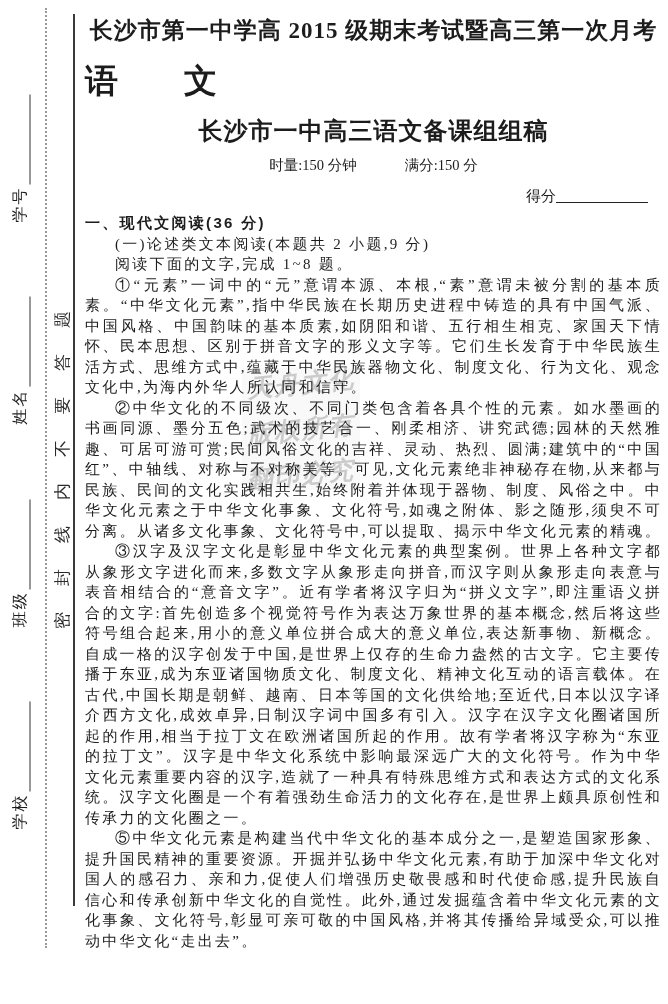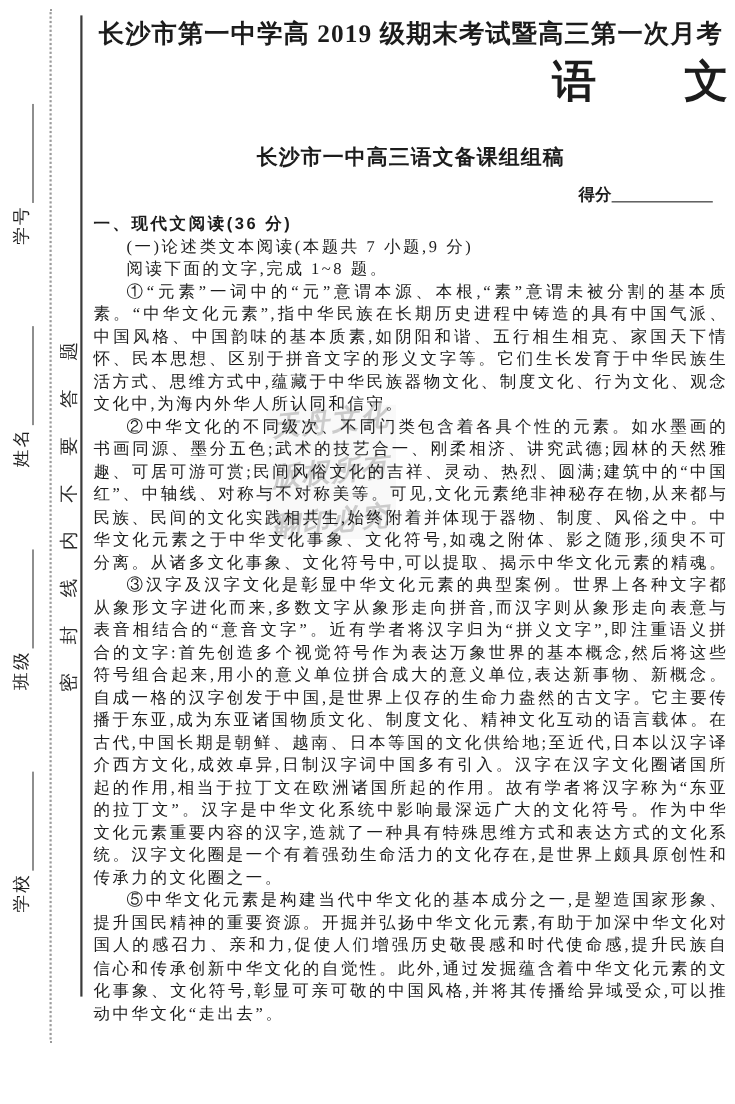--- a/index.html
+++ b/index.html
@@ -48,32 +48,32 @@
   }
 
   
   .content { position:absolute; left:85px; top:0; width:577px; z-index:2; }
 
   .exam-title {
     margin-top:15px; text-align:center; font-size:23px; font-weight:bold;
     letter-spacing:1px; font-family:"Liberation Serif","DejaVu Serif",serif;
   }
   .subject-title {
-    text-align:right; font-size:40px; font-weight:bold;
+    margin-top:13px; text-align:left; font-size:33px; font-weight:bold;
     font-family:"Liberation Sans","DejaVu Sans",sans-serif;
   }
   .prepared-by {
-    margin-top:29px; text-align:center; font-size:19px; font-weight:bold;
+    margin-top:11px; text-align:center; font-size:24px; font-weight:bold;
     letter-spacing:1px; font-family:"Liberation Sans","DejaVu Sans",sans-serif;
   }
   .meta-line { margin-top:9px; text-align:center; font-size:14.5px; }
   .meta-gap { display:inline-block; width:48px; }
   .score-line {
     margin-top:11px; text-align:right; padding-right:14px; height:22px;
-    font-size:15px; font-weight:bold;
+    font-size:15px; font-weight:normal;
     font-family:"Liberation Sans","DejaVu Sans",sans-serif;
   }
   .score-blank {
     display:inline-block; width:92px; height:16px;
     border-bottom:1.5px solid #222; vertical-align:-2px;
   }
 
   .body-text {
     margin-top:5px; font-size:15px; line-height:20.5px; letter-spacing:2.3px;
     text-align:justify;
@@ -118,32 +118,35 @@
   <div class="solid-line"></div>
 
   <div class="watermark">
     <div>天舟文化</div>
     <div>版权所有</div>
     <div>翻印必究</div>
   </div>
 
   <div class="content">
 
-    <div class="exam-title">长沙市第一中学高 2019 级期末考试暨高三第一次月考</div>
+    <div class="exam-title">长沙市第一中学高 2015 级期末考试暨高三第一次月考</div>
     <div class="subject-title">语　　文</div>
     <div class="prepared-by">长沙市一中高三语文备课组组稿</div>
 
+    <div class="meta-line">
+      <span>时量:150 分钟</span><span class="meta-gap"></span><span>满分:150 分</span>
+    </div>
 
     <div class="score-line">
       <span>得分</span><span class="score-blank"></span>
     </div>
 
     <div class="body-text">
       <div class="section-heading">一、现代文阅读(36 分)</div>
-      <div class="indent-2">(一)论述类文本阅读(本题共 7 小题,9 分)</div>
+      <div class="indent-2">(一)论述类文本阅读(本题共 2 小题,9 分)</div>
       <div class="indent-2">阅读下面的文字,完成 1~8 题。</div>
       <p>①“元素”一词中的“元”意谓本源、本根,“素”意谓未被分割的基本质素。“中华文化元素”,指中华民族在长期历史进程中铸造的具有中国气派、中国风格、中国韵味的基本质素,如阴阳和谐、五行相生相克、家国天下情怀、民本思想、区别于拼音文字的形义文字等。它们生长发育于中华民族生活方式、思维方式中,蕴藏于中华民族器物文化、制度文化、行为文化、观念文化中,为海内外华人所认同和信守。</p>
       <p>②中华文化的不同级次、不同门类包含着各具个性的元素。如水墨画的书画同源、墨分五色;武术的技艺合一、刚柔相济、讲究武德;园林的天然雅趣、可居可游可赏;民间风俗文化的吉祥、灵动、热烈、圆满;建筑中的“中国红”、中轴线、对称与不对称美等。可见,文化元素绝非神秘存在物,从来都与民族、民间的文化实践相共生,始终附着并体现于器物、制度、风俗之中。中华文化元素之于中华文化事象、文化符号,如魂之附体、影之随形,须臾不可分离。从诸多文化事象、文化符号中,可以提取、揭示中华文化元素的精魂。</p>
       <p>③汉字及汉字文化是彰显中华文化元素的典型案例。世界上各种文字都从象形文字进化而来,多数文字从象形走向拼音,而汉字则从象形走向表意与表音相结合的“意音文字”。近有学者将汉字归为“拼义文字”,即注重语义拼合的文字:首先创造多个视觉符号作为表达万象世界的基本概念,然后将这些符号组合起来,用小的意义单位拼合成大的意义单位,表达新事物、新概念。自成一格的汉字创发于中国,是世界上仅存的生命力盎然的古文字。它主要传播于东亚,成为东亚诸国物质文化、制度文化、精神文化互动的语言载体。在古代,中国长期是朝鲜、越南、日本等国的文化供给地;至近代,日本以汉字译介西方文化,成效卓异,日制汉字词中国多有引入。汉字在汉字文化圈诸国所起的作用,相当于拉丁文在欧洲诸国所起的作用。故有学者将汉字称为“东亚的拉丁文”。汉字是中华文化系统中影响最深远广大的文化符号。作为中华文化元素重要内容的汉字,造就了一种具有特殊思维方式和表达方式的文化系统。汉字文化圈是一个有着强劲生命活力的文化存在,是世界上颇具原创性和传承力的文化圈之一。</p>
       <p>⑤中华文化元素是构建当代中华文化的基本成分之一,是塑造国家形象、提升国民精神的重要资源。开掘并弘扬中华文化元素,有助于加深中华文化对国人的感召力、亲和力,促使人们增强历史敬畏感和时代使命感,提升民族自信心和传承创新中华文化的自觉性。此外,通过发掘蕴含着中华文化元素的文化事象、文化符号,彰显可亲可敬的中国风格,并将其传播给异域受众,可以推动中华文化“走出去”。</p>
 
     </div>
   </div>
 
   <div class="footer">语文试题(一中版)　第 1 页(共 10 页)</div>

